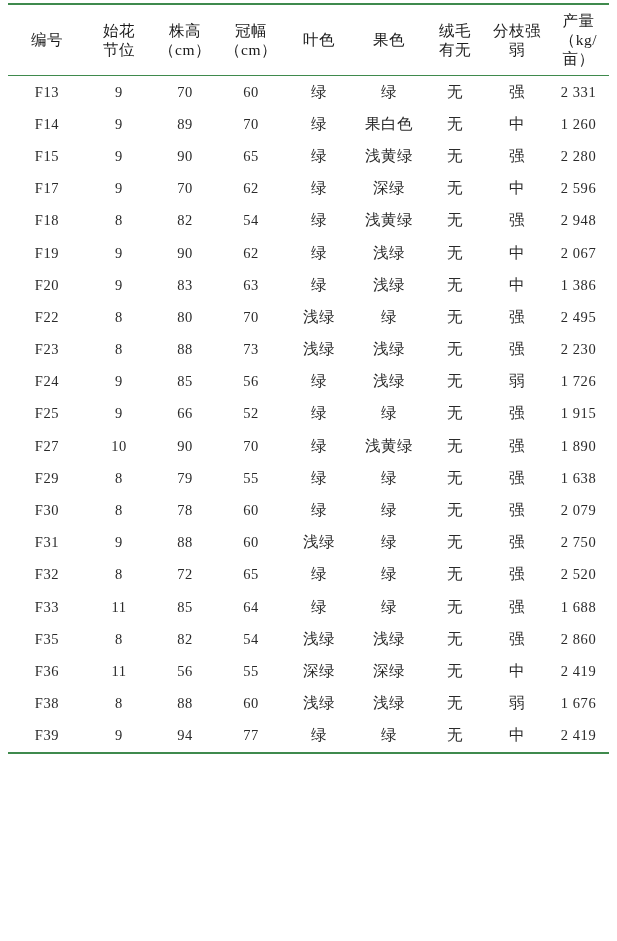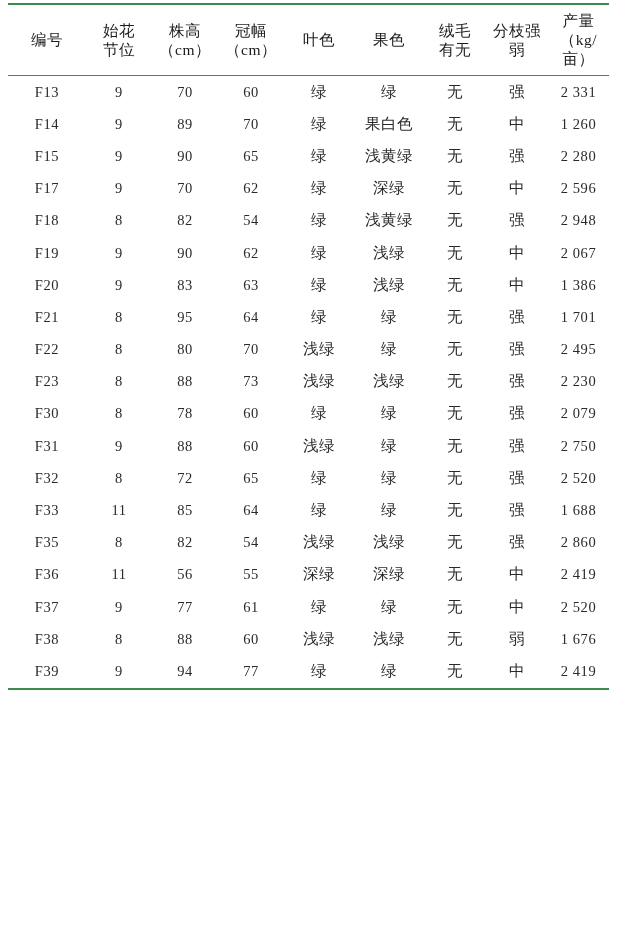--- a/index.html
+++ b/index.html
@@ -197,51 +197,84 @@
           <td class="cell c-num">9</td>
           <td class="cell c-num">83</td>
           <td class="cell c-num">63</td>
           <td class="cell c-cjk">绿</td>
           <td class="cell c-cjk">浅绿</td>
           <td class="cell c-cjk">无</td>
           <td class="cell c-cjk">中</td>
           <td class="cell c-yield">1 386</td>
         </tr>
         <tr>
-          <td class="cell c-id">F21</td>
-          <td class="cell c-num">8</td>
-          <td class="cell c-num">95</td>
-          <td class="cell c-num">64</td>
-          <td class="cell c-cjk">绿</td>
-          <td class="cell c-cjk">绿</td>
-          <td class="cell c-cjk">无</td>
-          <td class="cell c-cjk">强</td>
-          <td class="cell c-yield">1 701</td>
-        </tr>
-        <tr>
           <td class="cell c-id">F22</td>
           <td class="cell c-num">8</td>
           <td class="cell c-num">80</td>
           <td class="cell c-num">70</td>
           <td class="cell c-cjk">浅绿</td>
           <td class="cell c-cjk">绿</td>
           <td class="cell c-cjk">无</td>
           <td class="cell c-cjk">强</td>
           <td class="cell c-yield">2 495</td>
         </tr>
         <tr>
           <td class="cell c-id">F23</td>
           <td class="cell c-num">8</td>
           <td class="cell c-num">88</td>
           <td class="cell c-num">73</td>
           <td class="cell c-cjk">浅绿</td>
           <td class="cell c-cjk">浅绿</td>
           <td class="cell c-cjk">无</td>
           <td class="cell c-cjk">强</td>
           <td class="cell c-yield">2 230</td>
+        </tr>
+        <tr>
+          <td class="cell c-id">F24</td>
+          <td class="cell c-num">9</td>
+          <td class="cell c-num">85</td>
+          <td class="cell c-num">56</td>
+          <td class="cell c-cjk">绿</td>
+          <td class="cell c-cjk">浅绿</td>
+          <td class="cell c-cjk">无</td>
+          <td class="cell c-cjk">弱</td>
+          <td class="cell c-yield">1 726</td>
+        </tr>
+        <tr>
+          <td class="cell c-id">F25</td>
+          <td class="cell c-num">9</td>
+          <td class="cell c-num">66</td>
+          <td class="cell c-num">52</td>
+          <td class="cell c-cjk">绿</td>
+          <td class="cell c-cjk">绿</td>
+          <td class="cell c-cjk">无</td>
+          <td class="cell c-cjk">强</td>
+          <td class="cell c-yield">1 915</td>
+        </tr>
+        <tr>
+          <td class="cell c-id">F27</td>
+          <td class="cell c-num">10</td>
+          <td class="cell c-num">90</td>
+          <td class="cell c-num">70</td>
+          <td class="cell c-cjk">绿</td>
+          <td class="cell c-cjk">浅黄绿</td>
+          <td class="cell c-cjk">无</td>
+          <td class="cell c-cjk">强</td>
+          <td class="cell c-yield">1 890</td>
+        </tr>
+        <tr>
+          <td class="cell c-id">F29</td>
+          <td class="cell c-num">8</td>
+          <td class="cell c-num">79</td>
+          <td class="cell c-num">55</td>
+          <td class="cell c-cjk">绿</td>
+          <td class="cell c-cjk">绿</td>
+          <td class="cell c-cjk">无</td>
+          <td class="cell c-cjk">强</td>
+          <td class="cell c-yield">1 638</td>
         </tr>
         <tr>
           <td class="cell c-id">F30</td>
           <td class="cell c-num">8</td>
           <td class="cell c-num">78</td>
           <td class="cell c-num">60</td>
           <td class="cell c-cjk">绿</td>
           <td class="cell c-cjk">绿</td>
           <td class="cell c-cjk">无</td>
           <td class="cell c-cjk">强</td>
@@ -296,31 +329,20 @@
           <td class="cell c-num">11</td>
           <td class="cell c-num">56</td>
           <td class="cell c-num">55</td>
           <td class="cell c-cjk">深绿</td>
           <td class="cell c-cjk">深绿</td>
           <td class="cell c-cjk">无</td>
           <td class="cell c-cjk">中</td>
           <td class="cell c-yield">2 419</td>
         </tr>
         <tr>
-          <td class="cell c-id">F37</td>
-          <td class="cell c-num">9</td>
-          <td class="cell c-num">77</td>
-          <td class="cell c-num">61</td>
-          <td class="cell c-cjk">绿</td>
-          <td class="cell c-cjk">绿</td>
-          <td class="cell c-cjk">无</td>
-          <td class="cell c-cjk">中</td>
-          <td class="cell c-yield">2 520</td>
-        </tr>
-        <tr>
           <td class="cell c-id">F38</td>
           <td class="cell c-num">8</td>
           <td class="cell c-num">88</td>
           <td class="cell c-num">60</td>
           <td class="cell c-cjk">浅绿</td>
           <td class="cell c-cjk">浅绿</td>
           <td class="cell c-cjk">无</td>
           <td class="cell c-cjk">弱</td>
           <td class="cell c-yield">1 676</td>
         </tr>

